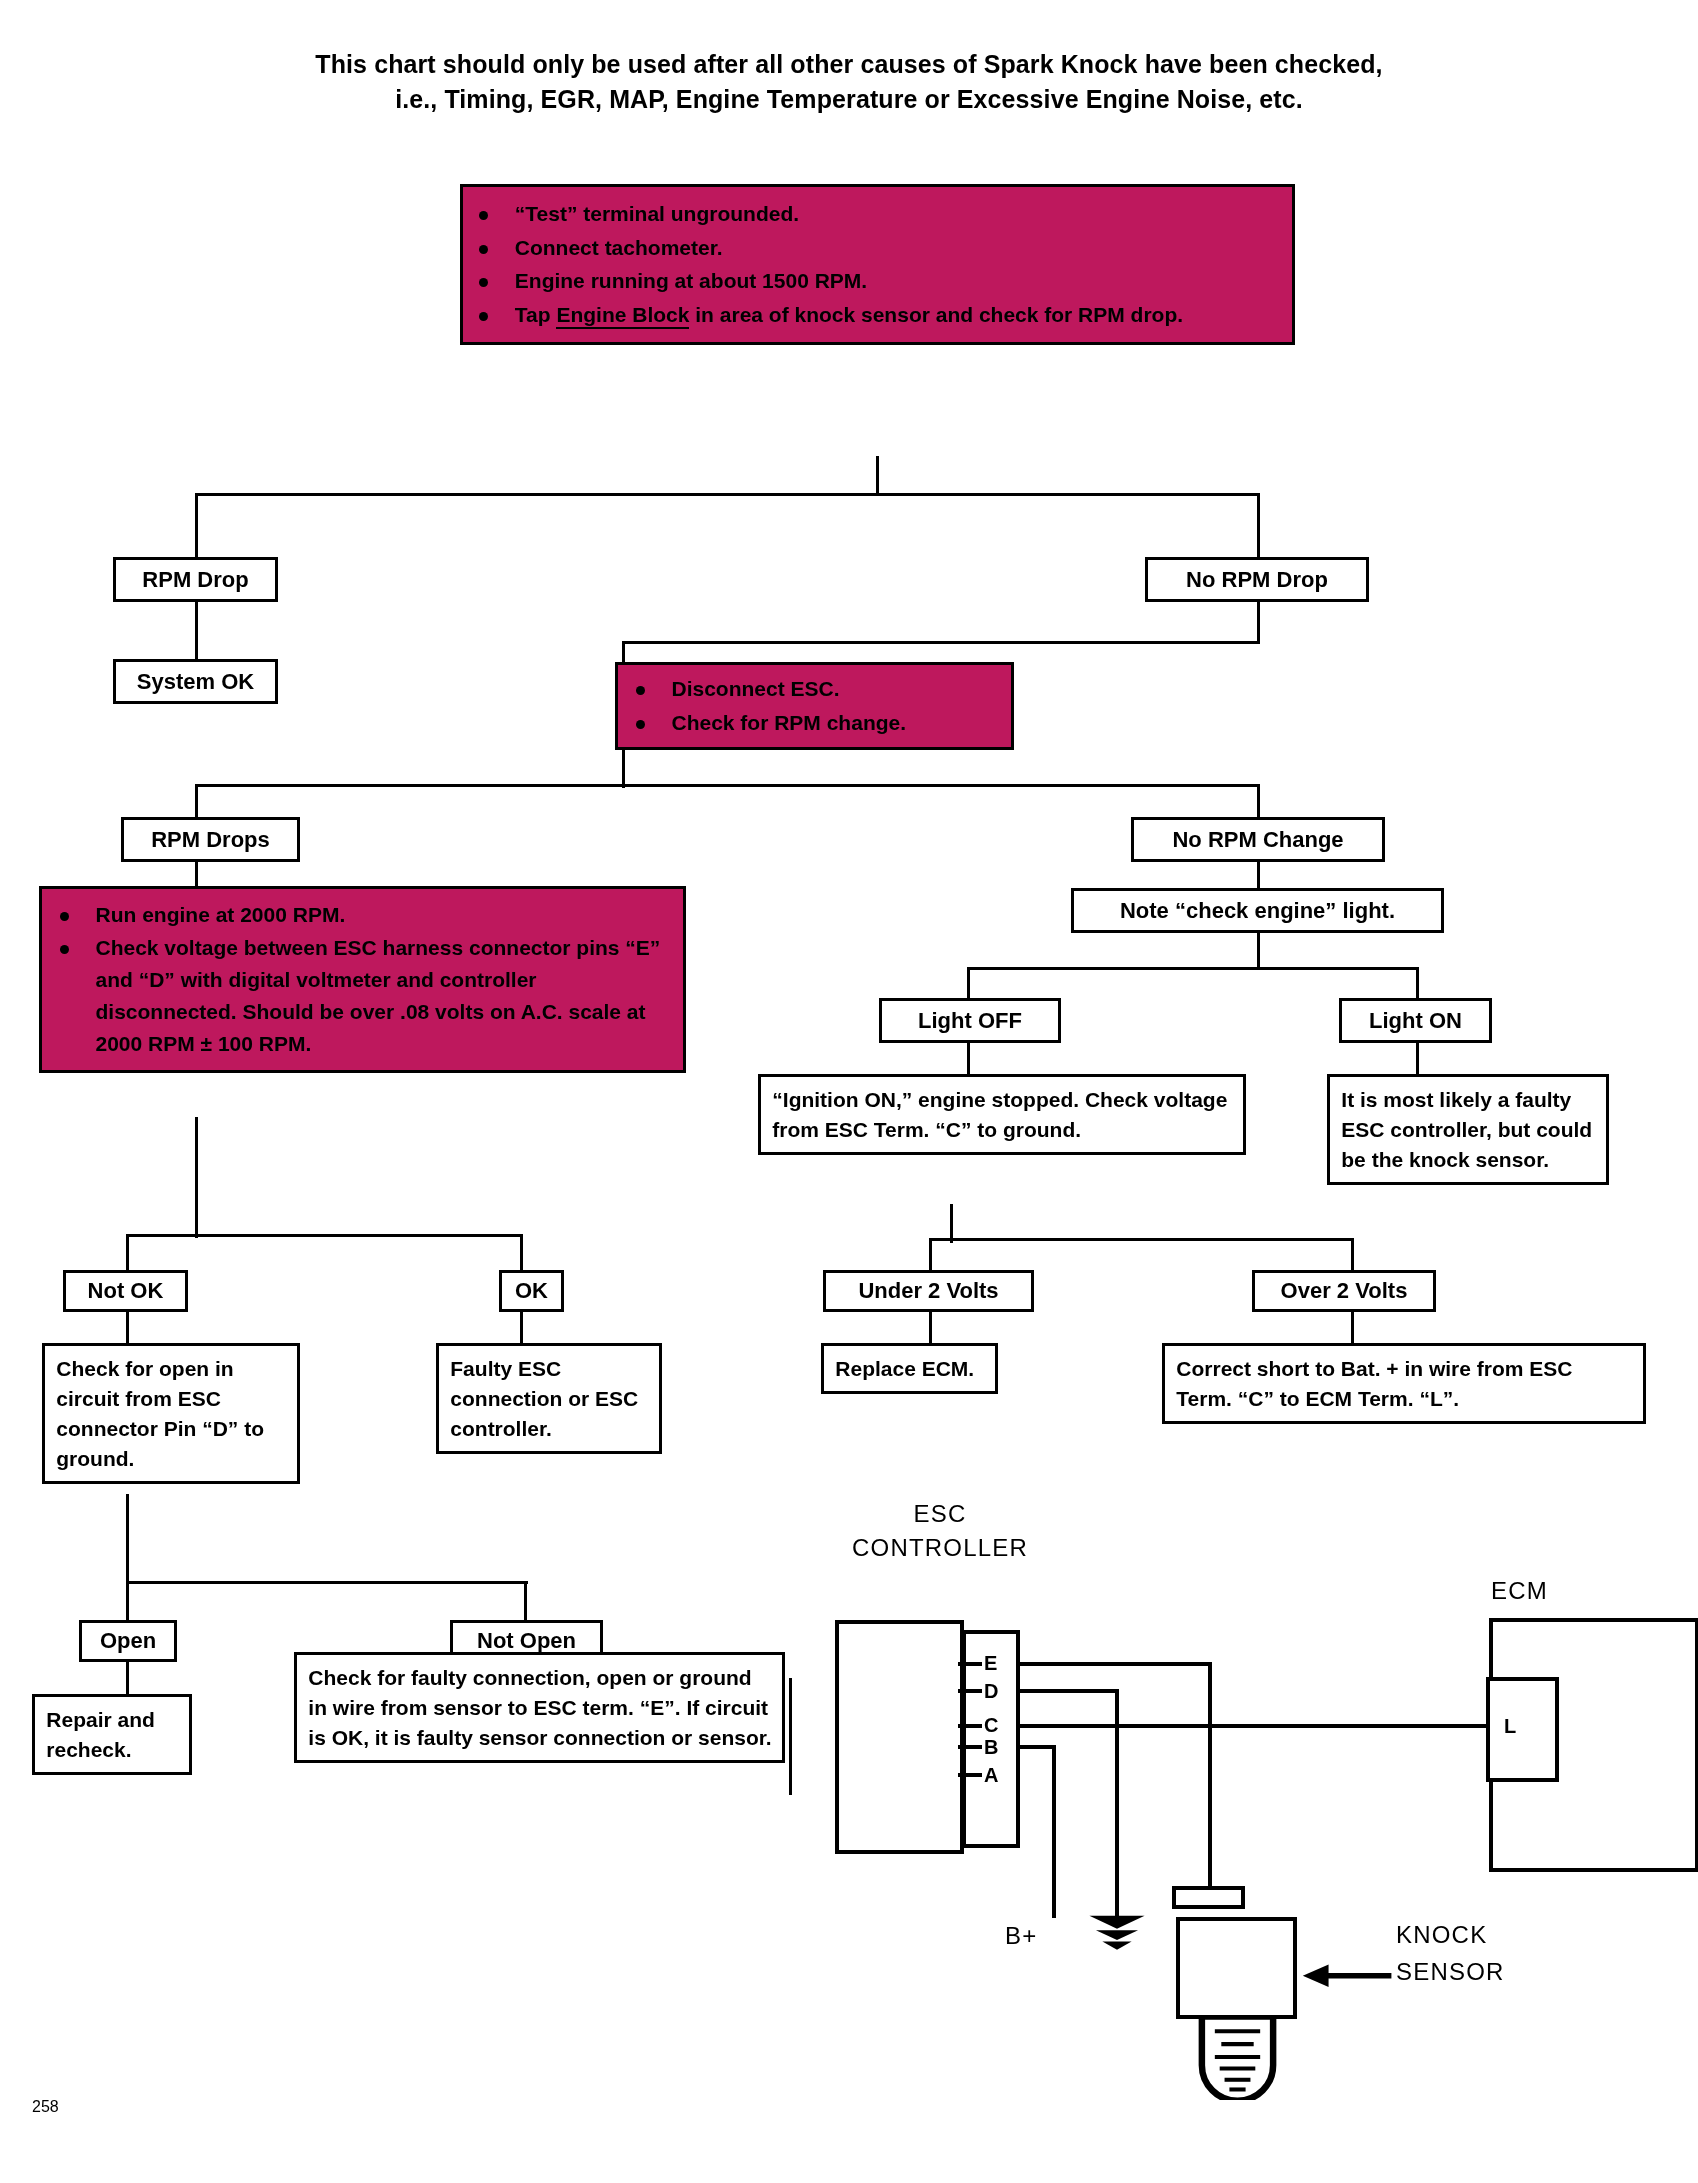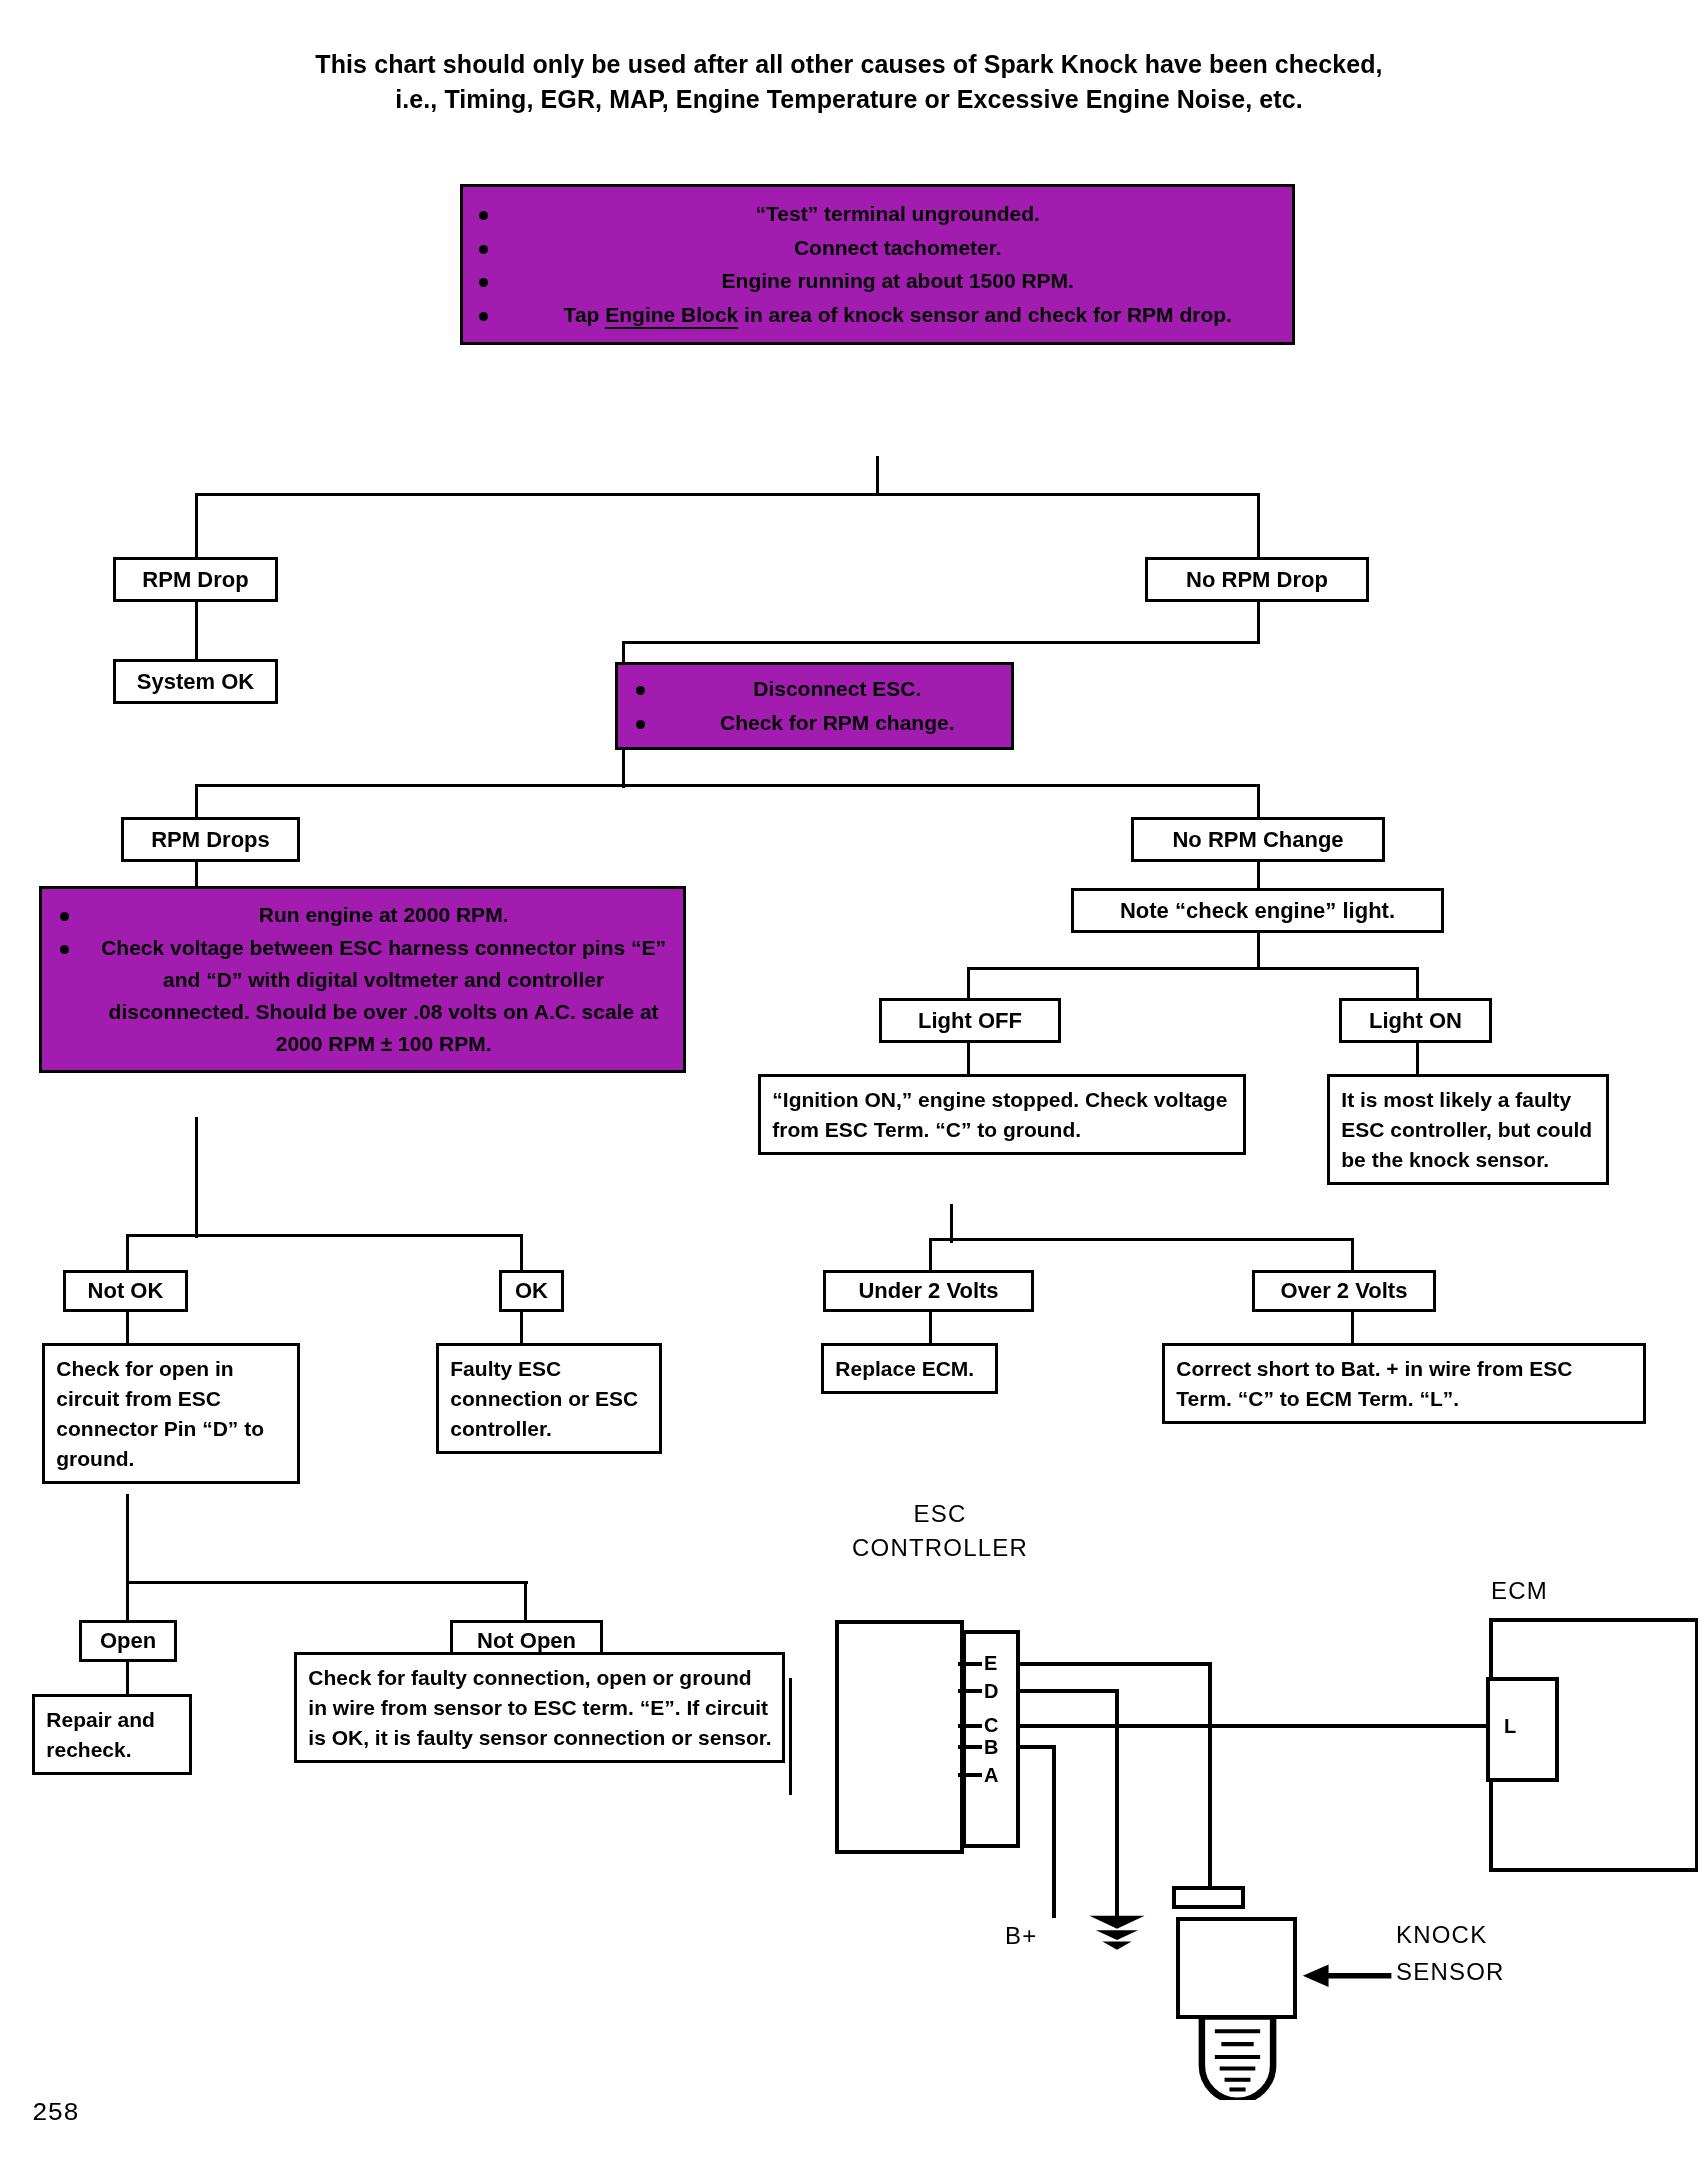--- a/index.html
+++ b/index.html
@@ -6,21 +6,21 @@
   body{width:1698px;height:2183px;position:relative;
        font-family:"Liberation Sans","DejaVu Sans",sans-serif;color:#000;
        -webkit-font-smoothing:none;}
   #page{position:absolute;left:0;top:0;width:1698px;height:2183px;overflow:hidden;background:#fff;}
 
   .title{position:absolute;left:0;top:47px;width:1698px;text-align:center;
          font-weight:bold;font-size:25px;line-height:35px;letter-spacing:0.1px;}
   .title span{display:block;}
 
   
-  .box{position:absolute;box-sizing:border-box;background:#a21caf;border:3.2px solid #000;text-align:center;}
+  .box{position:absolute;box-sizing:border-box;background:#be185d;border:3.2px solid #000;}
   .lbl{position:absolute;box-sizing:border-box;background:#fff;border:3.2px solid #000;
        display:flex;align-items:center;justify-content:center;
        font-weight:bold;font-size:22px;white-space:nowrap;padding:0 6.5px;}
   .txt{position:absolute;box-sizing:border-box;background:#fff;border:3.2px solid #000;
        font-weight:bold;font-size:21px;line-height:30px;padding:8px 9.7px 6.5px 11.3px;}
 
   
   ul.bl{list-style:none;margin:0;padding:0;}
   ul.bl li{position:relative;padding-left:34px;margin:0 0 1.6px 0;
            font-weight:bold;font-size:21px;line-height:32px;}
@@ -35,21 +35,21 @@
   .h{position:absolute;background:#000;height:3.2px;}
 
   
   .wbox{position:absolute;box-sizing:border-box;background:#fff;border:4px solid #000;}
   .wlab{position:absolute;font-weight:normal;font-size:24px;letter-spacing:1.2px;
         white-space:nowrap;text-align:center;}
   .pin{position:absolute;font-weight:bold;font-size:20px;line-height:20px;}
   .wv{position:absolute;background:#000;width:4px;}
   .wh{position:absolute;background:#000;height:4px;}
 
-  .pageno{position:absolute;left:32px;top:2098px;font-size:26px;font-family:Liberation Mono, monospace;}
+  .pageno{position:absolute;left:32px;top:2098px;font-size:16px;font-family:Liberation Sans, sans-serif;}
 </style>
 </head>
 <body>
 
 <div id="page">
 
   <div class="title">
     <span>This chart should only be used after all other causes of Spark Knock have been checked,</span>
     <span>i.e., Timing, EGR, MAP, Engine Temperature or Excessive Engine Noise, etc.</span>
   </div>

